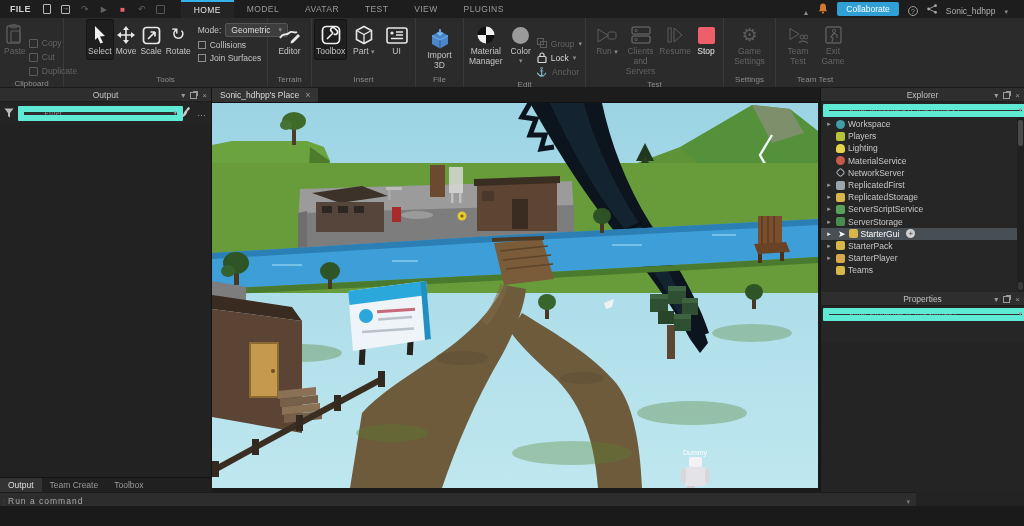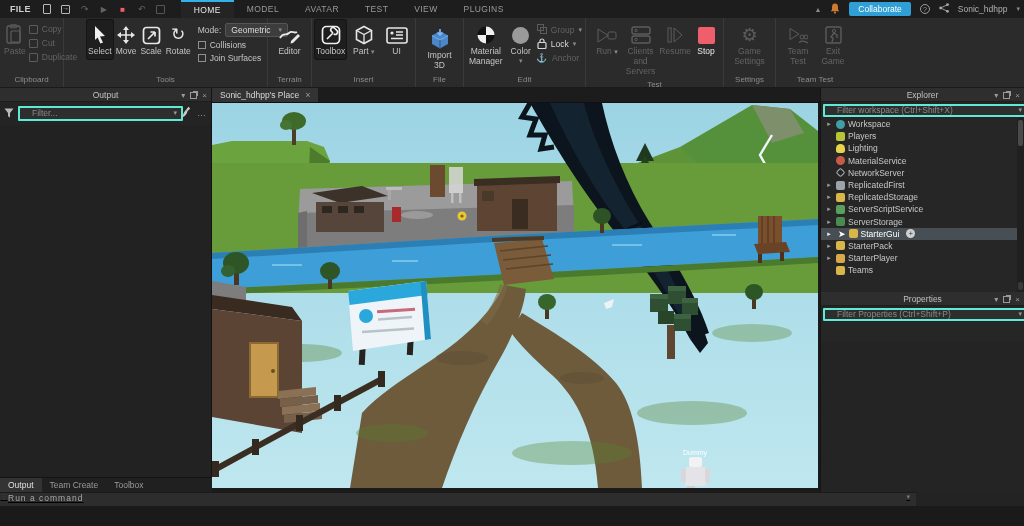--- a/index.html
+++ b/index.html
@@ -16,63 +16,63 @@
   .qi.dim { color:#5a5a5a; }
   .qi .doc { width:8px; height:10px; border:1px solid #b8b8b8; border-radius:1px; }
   .qi .openbox { width:9px; height:9px; border:1px solid #b8b8b8; border-radius:1px; position:relative; }
   .qi .openbox:after { content:"→"; position:absolute; left:0px; top:-2px; font-size:7px; color:#b8b8b8; }
   .qi .disk { width:9px; height:9px; border:1px solid #565656; border-radius:1px; }
   .qi.play { color:#5d7a5d; font-size:8px; }
   .qi.stopred { color:#ef5f6b; font-size:8px; }
   .rtabs { display:flex; height:18px; align-items:stretch; }
   .rtab { padding:0 13px; display:flex; align-items:center; color:#9a9a9a; letter-spacing:.4px; font-size:8.5px;text-align:right; }
   .rtab.active { color:#e8e8e8; border-top:2px solid #35b0e8; background:#242424; }
-  .tb-right { margin-left:auto; display:flex; align-items:center; gap:9px; padding-right:4px; }
+  .tb-right { margin-left:auto; display:flex; align-items:flex-end; gap:9px; padding-right:16px; }
   .caret-up { font-size:7px; color:#8a8a8a; }
   .collab-btn { background:#2f9fd6; color:#fff; font-size:8.5px; padding:2px 9px; border-radius:2px; }
   .helpc { width:10px; height:10px; border:1px solid #9a9a9a; border-radius:50%; font-size:7px;
     display:flex; align-items:center; justify-content:center; color:#9a9a9a; }
   .uname { color:#b0b0b0; font-size:8.5px; }
   .dd { font-size:7px; color:#8a8a8a; }
 
   
   .ribbon { position:absolute; left:0; top:18px; width:1024px; height:70px; background:#2b2b2b;
     border-bottom:1px solid #1a1a1a; display:flex; font-size:8.5px; color:#c5c5c5; }
   .rgroup { display:flex; flex-direction:column; border-right:1px solid #3a3a3a; padding:2px 3px 0 3px; }
   .rg-body { flex:1; display:flex; align-items:flex-start; gap:2px; }
   .rg-label { text-align:center; font-size:8px; color:#8c8c8c; padding:2px 0 3px; }
   .bigbtn { width:34px; display:flex; flex-direction:column; align-items:center; text-align:center;
     padding:3px 1px 2px; border-radius:2px; line-height:1.15; }
   .bigbtn .ic { height:24px; display:flex; align-items:center; justify-content:center; }
   .bigbtn.on { background:#1e1e1e; box-shadow:0 0 0 1px #141414; }
   .dim { color:#636363 !important; }
   .dim svg * { stroke:#5c5c5c !important; fill:#5c5c5c00; }
-  .smallcol { display:flex; flex-direction:column; gap:2px; padding-top:3px; }
+  .smallcol { display:flex; flex-direction:column; gap:2px; padding-top:3px;margin-top:14px; }
   .smallrow { display:flex; align-items:center; gap:4px; font-size:8.5px; height:12px; }
   .mini { width:9px; height:9px; border:1px solid #5c5c5c; border-radius:1px; }
   .modecol { display:flex; flex-direction:column; gap:3px; padding:3px 2px 0 4px; }
   .moderow { display:flex; align-items:center; gap:4px; }
   .modesel { background:#3d3d3d; border:1px solid #555; color:#ddd; padding:1px 5px; font-size:8.5px;
     border-radius:2px; display:flex; gap:8px; align-items:center; }
   .chk { width:8px; height:8px; border:1px solid #8f8f8f; background:transparent; }
   .stopbox { width:17px; height:17px; background:#ef5f6b; border-radius:2px; }
 
   
   .panel-h { height:14px; background:#2e2e2e; display:flex; align-items:center; font-size:8.5px;
     color:#c0c0c0; border-bottom:1px solid #1e1e1e; position:relative; }
   .panel-h .ttl { flex:1; text-align:center; }
   .hicons { position:absolute; right:4px; top:0; height:14px; display:flex; align-items:center; gap:5px; color:#9a9a9a; }
   .hic { font-size:8px; }
   .popout { width:7px; height:7px; border:1px solid #9a9a9a; position:relative; }
   .popout:after { content:""; position:absolute; right:-2px; top:-2px; width:4px; height:4px; border-top:1px solid #9a9a9a; border-right:1px solid #9a9a9a; }
 
   .left-panel { position:absolute; left:0; top:88px; width:212px; height:389px; background:#242424; border-right:1px solid #141414; }
   .filter-row { height:22px; display:flex; align-items:center; gap:4px; padding:0 4px; background:#242424; }
-  .filter-input { flex:1; background:#2e2e2e; border:2px solid #5eead4; color:#cfcfcf; height:15px;
-    font-size:8.5px; padding:0 12px; border-radius:1px; font-family:Liberation Sans, sans-serif; }
+  .filter-input { flex:1; background:#2e2e2e; border:6px solid #5eead4; color:#cfcfcf; height:15px;
+    font-size:8.5px; padding:0 20px; border-radius:1px; font-family:Liberation Serif, serif; }
   .filter-input::placeholder { color:#8a8a8a; }
   .fi-caret { margin-left:-14px; font-size:7px; color:#9a9a9a; z-index:2; }
   .lp-body { position:absolute; left:0; top:37px; right:0; bottom:0; background:#222222; }
 
   .center { position:absolute; left:212px; top:88px; width:608px; height:404px; background:#1b1b1b; }
   .tabstrip { height:15px; background:#1c1c1c; display:flex; align-items:stretch; border-bottom:1px solid #111; }
   .vtab { background:#333333; color:#d8d8d8; font-size:8.5px; display:flex; align-items:center; gap:6px; padding:0 8px; }
   .vtab .x { color:#9a9a9a; font-size:9px; }
   .scene { position:absolute; left:0; top:15px; width:606px; height:385px; background:#a5d9e6; }
   .center-bottom { position:absolute; left:0; bottom:0; width:608px; height:4px; background:#1b1b1b; }
@@ -88,21 +88,21 @@
   .tcursor { font-size:9px; color:#fff; margin-left:2px; }
   .vscroll { position:absolute; right:0; top:0; width:7px; height:100%; background:#202020; }
   .vscroll .thumb { position:absolute; left:1px; width:5px; background:#4a4a4a; border-radius:2px; }
 
   
   .bottom-tabs { position:absolute; left:0; top:477px; width:212px; height:15px; background:#202020;
     display:flex; align-items:stretch; font-size:8.5px; color:#9a9a9a; border-top:1px solid #141414; }
   .btab { padding:0 8px; display:flex; align-items:center; }
   .btab.active { background:#333333; color:#e0e0e0; }
   .cmdbar { position:absolute; left:0; top:492px; width:916px; height:14px; background:#2d2d2d;
-    display:flex; align-items:flex-start; border-top:1px solid #1a1a1a;text-decoration:underline; }
+    display:flex; align-items:flex-end; border-top:1px solid #1a1a1a; }
   .grip { width:8px; color:#5a5a5a; font-size:7px; text-align:center; }
   .cmd-input { flex:1; background:transparent; border:none; outline:none; color:#bdbdbd; font-size:8.5px;
     letter-spacing:1px; font-family:"Liberation Sans",sans-serif; }
   .cmd-input::placeholder { color:#a8a8a8; }
   .cmd-caret { color:#7a7a7a; font-size:7px; padding-right:6px; }
   .statusstrip { position:absolute; left:0; top:506px; width:1024px; height:20px; background:#1a1a1a; }
 
   svg text { font-family:"Liberation Sans",sans-serif; }
 </style>
 </head>

